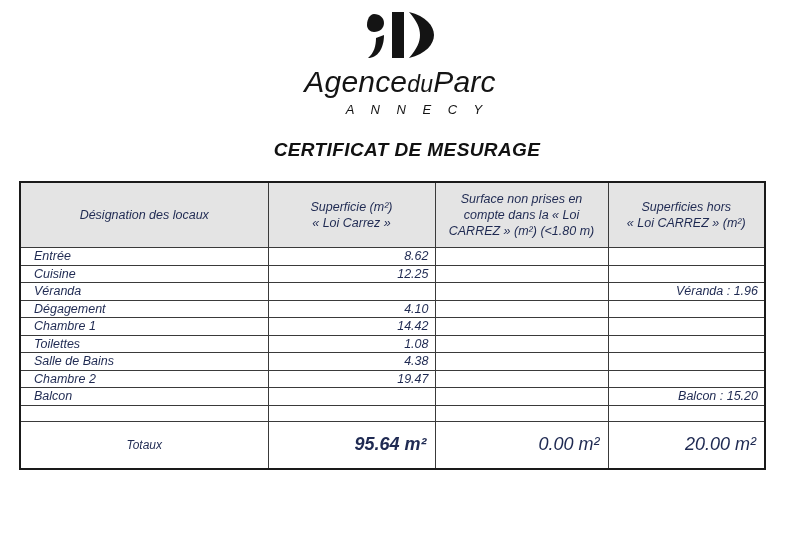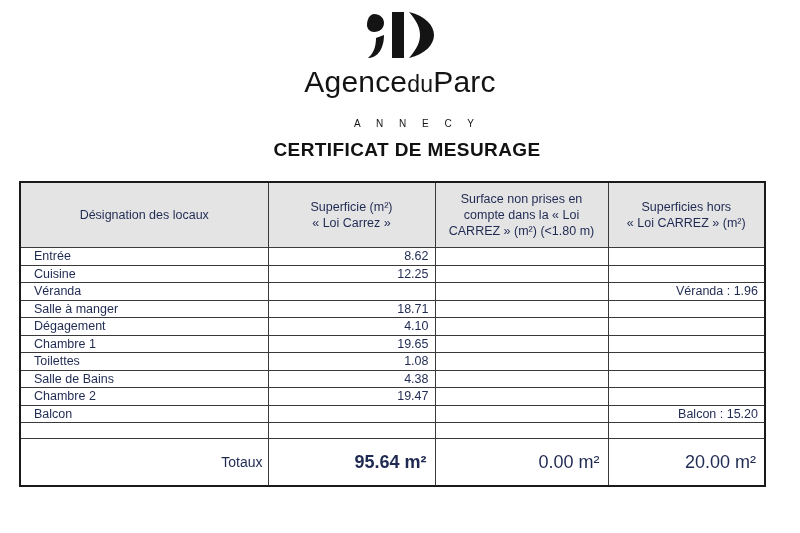--- a/index.html
+++ b/index.html
@@ -13,20 +13,21 @@
     font-family: "Liberation Sans", sans-serif;
     color: #1f2a52;
     overflow: hidden;
   }
 
   .page {
     position: relative;
     width: 800px;
     height: 452px;
     box-sizing: border-box;
+    font-style: italic;
   }
 
   
   .logo-block {
     position: absolute;
     left: 0;
     top: 8px;
     width: 800px;
     text-align: center;
   }
@@ -46,22 +47,22 @@
     white-space: nowrap;
   }
   .logo-wordmark .lw-main {
     font-weight: 400;
   }
   .logo-wordmark .lw-du {
     font-size: 23px;
     font-weight: 400;
   }
   .logo-sub {
-    margin-top: 20px;
-    font-size: 10px;
+    margin-top: 4px;
+    font-size: 13px;
     letter-spacing: 6.5px;
     color: #141414;
     text-indent: 6.5px;
     padding-left: 28px;
   }
 
   
   .doc-title {
     position: absolute;
     left: 7px;
@@ -129,22 +130,22 @@
   tbody tr.spacer-row td {
     height: 15px;
     line-height: 15px;
   }
 
   tbody tr.totals-row td {
     height: 46px;
     font-size: 18px;
   }
   tbody tr.totals-row td.label {
-    text-align: right;
-    font-size: 14px;
+    text-align: center;
+    font-size: 12px;
   }
   tbody tr.totals-row td.num {
     text-align: right;
     padding-right: 8px;
   }
   tbody tr.totals-row td.num.strong {
     font-weight: bold;
   }
 </style>
 </head>
@@ -214,34 +215,28 @@
             <td class="num">&nbsp;</td>
             <td class="num">&nbsp;</td>
           </tr>
           <tr class="data-row">
             <td class="name">Véranda</td>
             <td class="num">&nbsp;</td>
             <td class="num">&nbsp;</td>
             <td class="num">Véranda : 1.96</td>
           </tr>
           <tr class="data-row">
-            <td class="name">Salle à manger</td>
-            <td class="num">18.71</td>
-            <td class="num">&nbsp;</td>
-            <td class="num">&nbsp;</td>
-          </tr>
-          <tr class="data-row">
             <td class="name">Dégagement</td>
             <td class="num">4.10</td>
             <td class="num">&nbsp;</td>
             <td class="num">&nbsp;</td>
           </tr>
           <tr class="data-row">
             <td class="name">Chambre 1</td>
-            <td class="num">19.65</td>
+            <td class="num">14.42</td>
             <td class="num">&nbsp;</td>
             <td class="num">&nbsp;</td>
           </tr>
           <tr class="data-row">
             <td class="name">Toilettes</td>
             <td class="num">1.08</td>
             <td class="num">&nbsp;</td>
             <td class="num">&nbsp;</td>
           </tr>
           <tr class="data-row">

